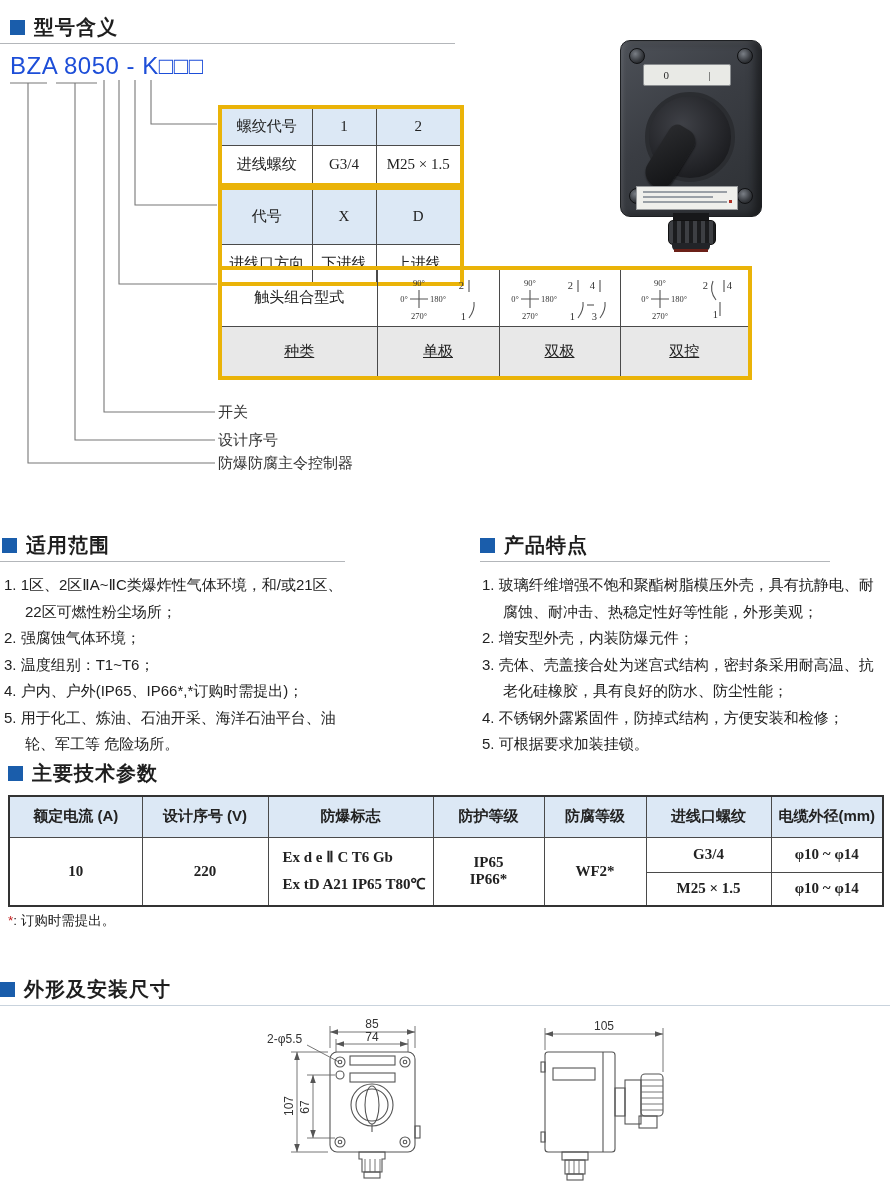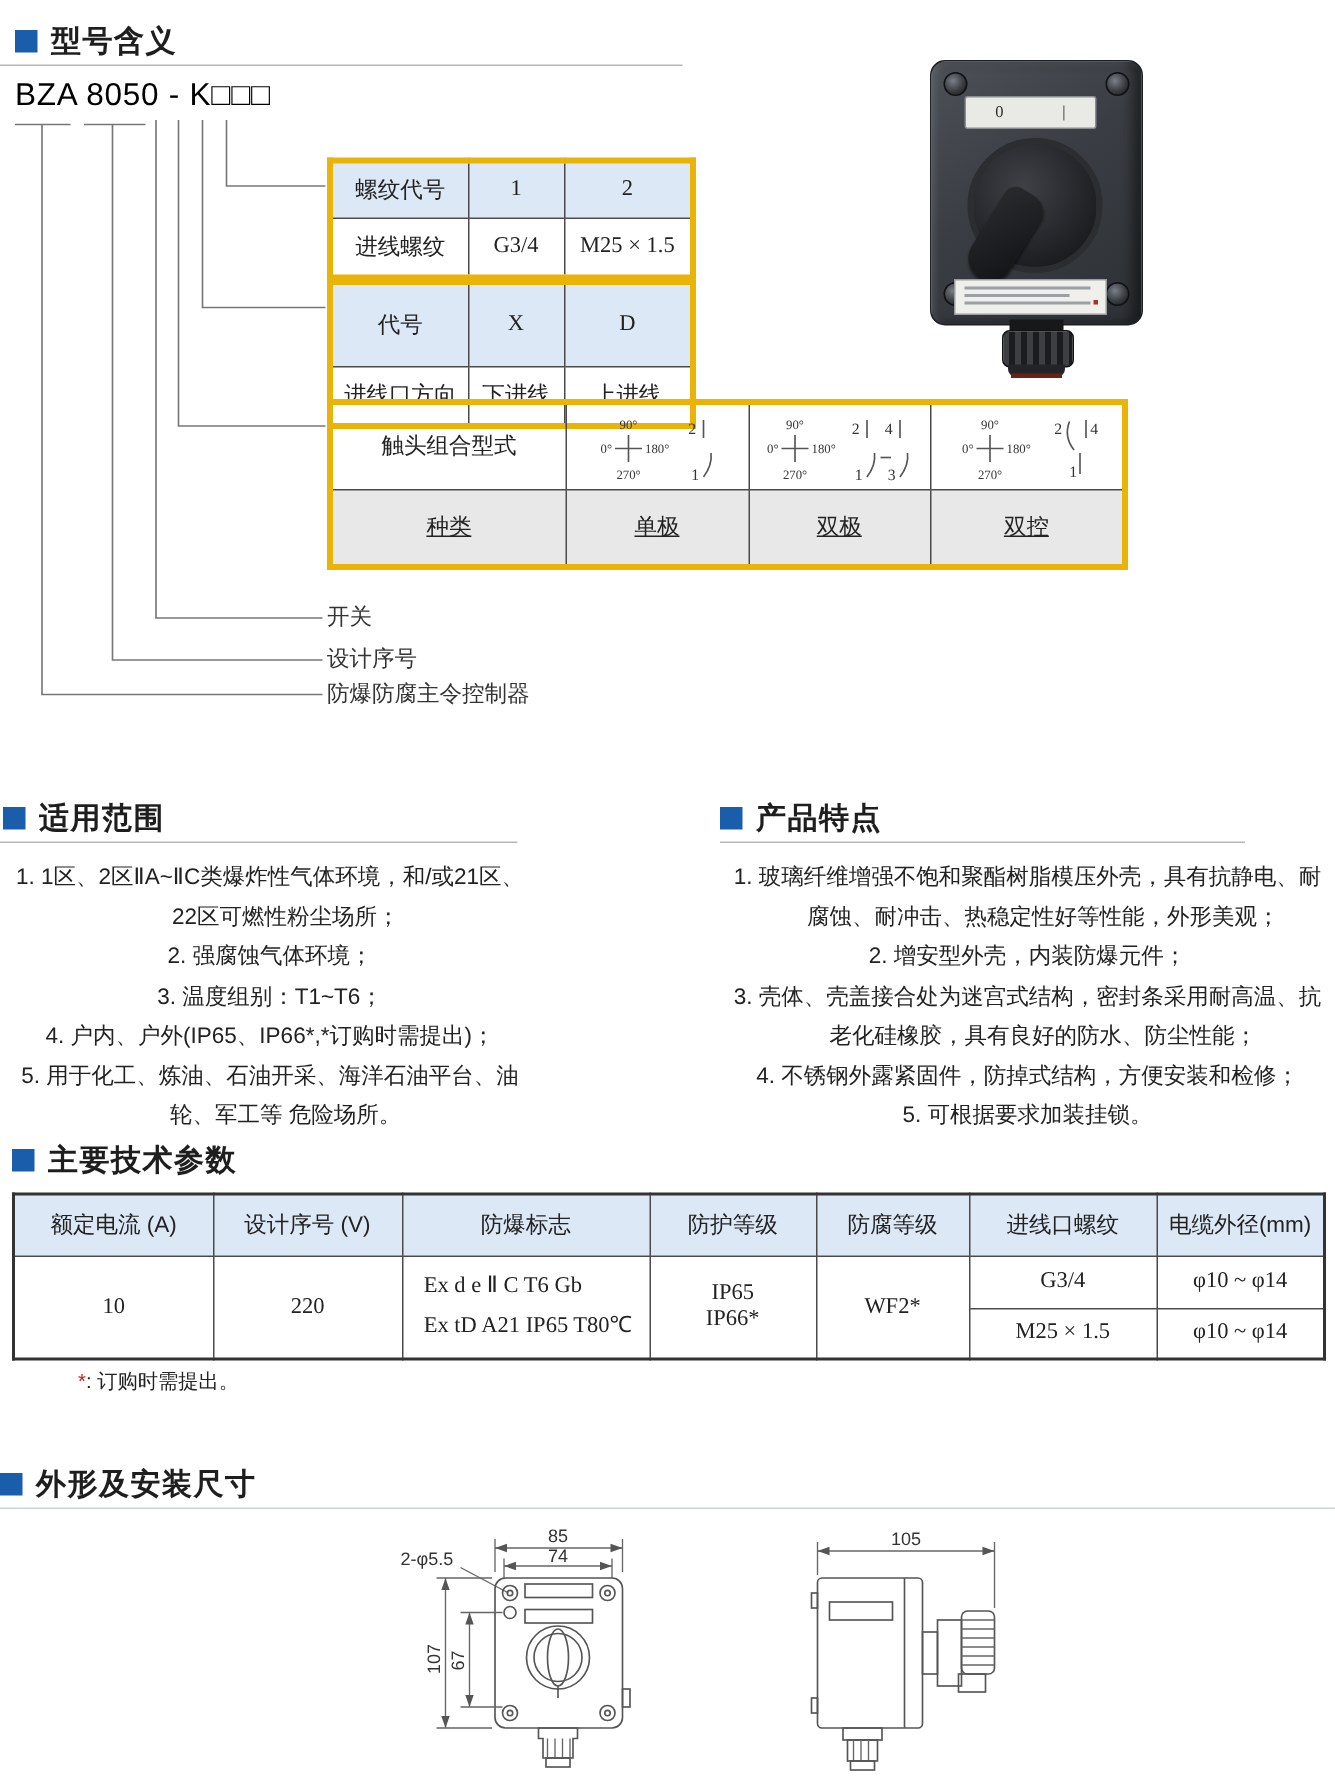--- a/index.html
+++ b/index.html
@@ -10,26 +10,26 @@
   .bullet{width:15px;height:15px;background:#1a5dab;flex:0 0 auto;}
   .sec-head .t{margin:0;font-size:20px;font-weight:bold;color:#1e1e1e;letter-spacing:1px;}
   .rule{position:absolute;height:1px;background:#b3b6ba;}
   .rule.lt{background:#c9d3dd;}
   table{border-collapse:collapse;table-layout:fixed;}
   .mtab{border:4px solid #eab308;}
   .mtab td{border:1px solid #4a4a4a;text-align:center;font-size:15px;color:#222;padding:0;}
   .hd{background:#dce8f5;}
   .grayrow{background:#e8e8e8;}
   .serif{font-family:"Liberation Serif",serif;}
-  .model-code{font-size:21px;color:#000000;letter-spacing:0.5px;}
+  .model-code{font-size:24px;color:#1d4ed8;letter-spacing:0.5px;}
   .lbl{font-size:15px;color:#333;line-height:18px;}
-  .list{font-size:15px;color:#222;line-height:26.5px;text-align:center;}
+  .list{font-size:15px;color:#222;line-height:26.5px;}
   .list .li{padding-left:21px;text-indent:-21px;}
   .ptable{border:2px solid #333;}
-  .ptable th,.ptable td{border:1px solid #4a4a4a;font-size:15px;font-weight:normal;color:#222;text-align:center;padding:0;}
+  .ptable th,.ptable td{border:1px solid #4a4a4a;font-size:15px;font-weight:bold;color:#222;text-align:center;padding:0;}
   .ptable .exm{text-align:left;padding-left:14px;line-height:27px;}
   .foot{font-size:13.5px;color:#222;}
   .star{color:#c22020;}
   .ln{stroke:#555;stroke-width:1.1;fill:none;}
   .thin{stroke:#666;stroke-width:0.9;fill:none;}
   .conn{stroke:#777;stroke-width:1.1;fill:none;}
   svg text{fill:#333;}
   .dimtxt{font-size:12px;font-family:"Liberation Sans",sans-serif;}
   .angtxt{font-size:8.5px;font-family:"Liberation Serif",serif;}
   .termtxt{font-size:10.5px;font-family:"Liberation Serif",serif;}
@@ -294,21 +294,21 @@
       <td class="serif">G3/4</td>
       <td class="serif">φ10 ~ φ14</td>
     </tr>
     <tr style="height:34px;">
       <td class="serif">M25 × 1.5</td>
       <td class="serif">φ10 ~ φ14</td>
     </tr>
   </tbody>
     </table>
 
-  <div class="abs foot" style="left:8px;top:912px;margin-left:44px;">
+  <div class="abs foot" style="left:8px;top:912px;">
     <span class="star">*</span><span>: 订购时需提出。</span>
   </div>
 
   <div class="abs sec-head" style="left:0px;top:976px;">
     <span class="bullet"></span>
     <span class="t">外形及安装尺寸</span>
   </div>
   <div class="rule lt" style="left:0;top:1005px;width:890px;"></div>
 
   <svg class="abs" style="left:255px;top:1012px;" width="230" height="178">

